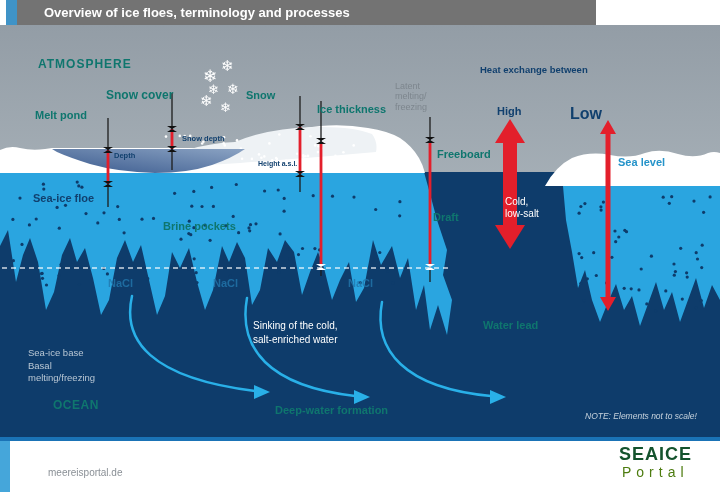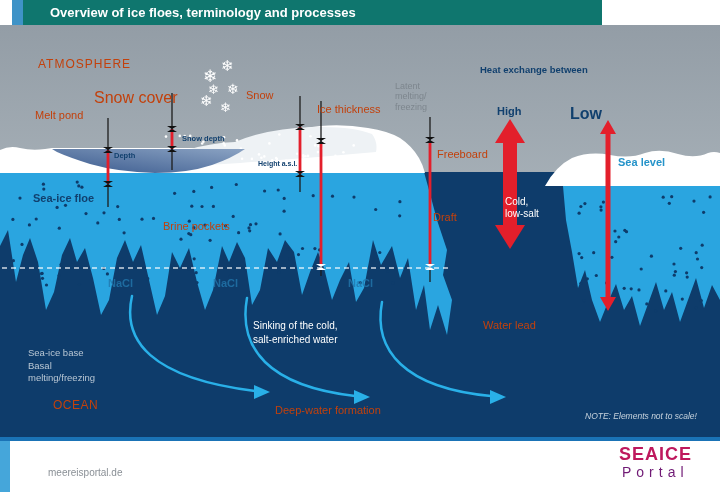--- a/index.html
+++ b/index.html
@@ -1,29 +1,29 @@
 <!DOCTYPE html>
 <html><head>
 <meta charset="utf-8">
 <style>
   html,body{margin:0;padding:0;background:#fff;}
   .stage{position:relative;width:720px;height:492px;overflow:hidden;background:#fff;
          font-family:"Liberation Sans",sans-serif;}
   .stage svg{position:absolute;left:0;top:0;}
-  .hdr{position:absolute;left:12px;top:0;width:590px;height:25px;background:#0f766e;}
+  .hdr{position:absolute;left:6px;top:0;width:590px;height:25px;background:#737373;}
   .hdr-accent{position:absolute;left:0;top:0;width:11px;height:25px;background:#3f93c7;}
   .hdr-title{position:absolute;left:38px;top:5px;color:#fff;font-size:13px;font-weight:bold;white-space:nowrap;}
   .ftr{position:absolute;left:0;top:437px;width:720px;height:55px;background:#fff;
        border-top:4px solid #1a73b6;box-sizing:border-box;}
   .ftr-stripe{position:absolute;left:0;top:0;width:10px;height:51px;background:#45a6da;}
   .site{position:absolute;left:48px;top:26px;font-size:10px;color:#8a9096;}
-  .logo-1{position:absolute;left:619px;top:3px;font-size:18px;font-weight:bold;color:#be185d;letter-spacing:1px;}
-  .logo-2{position:absolute;left:622px;top:23px;font-size:14px;color:#701a75;letter-spacing:5px;}
+  .logo-1{position:absolute;left:619px;top:3px;font-size:18px;font-weight:bold;color:#14532d;letter-spacing:1px;}
+  .logo-2{position:absolute;left:622px;top:23px;font-size:14px;color:#4d7c0f;letter-spacing:5px;}
   .lb{position:absolute;white-space:nowrap;line-height:1.15;}
-  .wb{color:#c2410c;font-weight:normal;}
+  .wb{color:#0f766e;font-weight:bold;}
   .wn{color:#ffffff;}
   .nb{color:#11406e;font-weight:bold;}
   .sm{font-size:7.5px;color:#11406e;font-weight:bold;}
   .gray{color:#7d868e;}
   .ltblue{color:#2277ad;opacity:.8;font-weight:bold;}
   .mute{color:#b9c7d4;}
   .note{color:#c7d3dd;font-style:italic;}
   .ctr{text-align:left;}
   .flake{position:absolute;color:#fff;}
 </style>
@@ -318,21 +318,21 @@
 
   <span class="flake" style="left:203px;top:66px;font-size:17px;">❄</span>
   <span class="flake" style="left:221px;top:57px;font-size:15px;">❄</span>
   <span class="flake" style="left:208px;top:82px;font-size:13px;">❄</span>
   <span class="flake" style="left:227px;top:81px;font-size:14px;">❄</span>
   <span class="flake" style="left:200px;top:92px;font-size:15px;">❄</span>
   <span class="flake" style="left:220px;top:100px;font-size:13px;">❄</span>
 
   <div class="lb wb" style="left:38px;top:58px;font-size:12px;letter-spacing:1px;">ATMOSPHERE</div>
   <div class="lb wb" style="left:35px;top:109px;font-size:11px;">Melt pond</div>
-  <div class="lb wb" style="left:94px;top:89px;font-size:16px;">Snow cover</div>
+  <div class="lb wb" style="left:106px;top:89px;font-size:12px;">Snow cover</div>
   <div class="lb wb" style="left:246px;top:89px;font-size:11px;">Snow</div>
   <div class="lb wb" style="left:317px;top:103px;font-size:11px;">Ice thickness</div>
   <div class="lb gray ctr" style="left:395px;top:81px;width:70px;font-size:9px;">
     <div>Latent</div>
     <div>melting/</div>
     <div>freezing</div>
   </div>
   <div class="lb nb ctr" style="left:480px;top:65px;width:150px;font-size:9.5px;">
     <div>Heat exchange between</div>
   </div>

